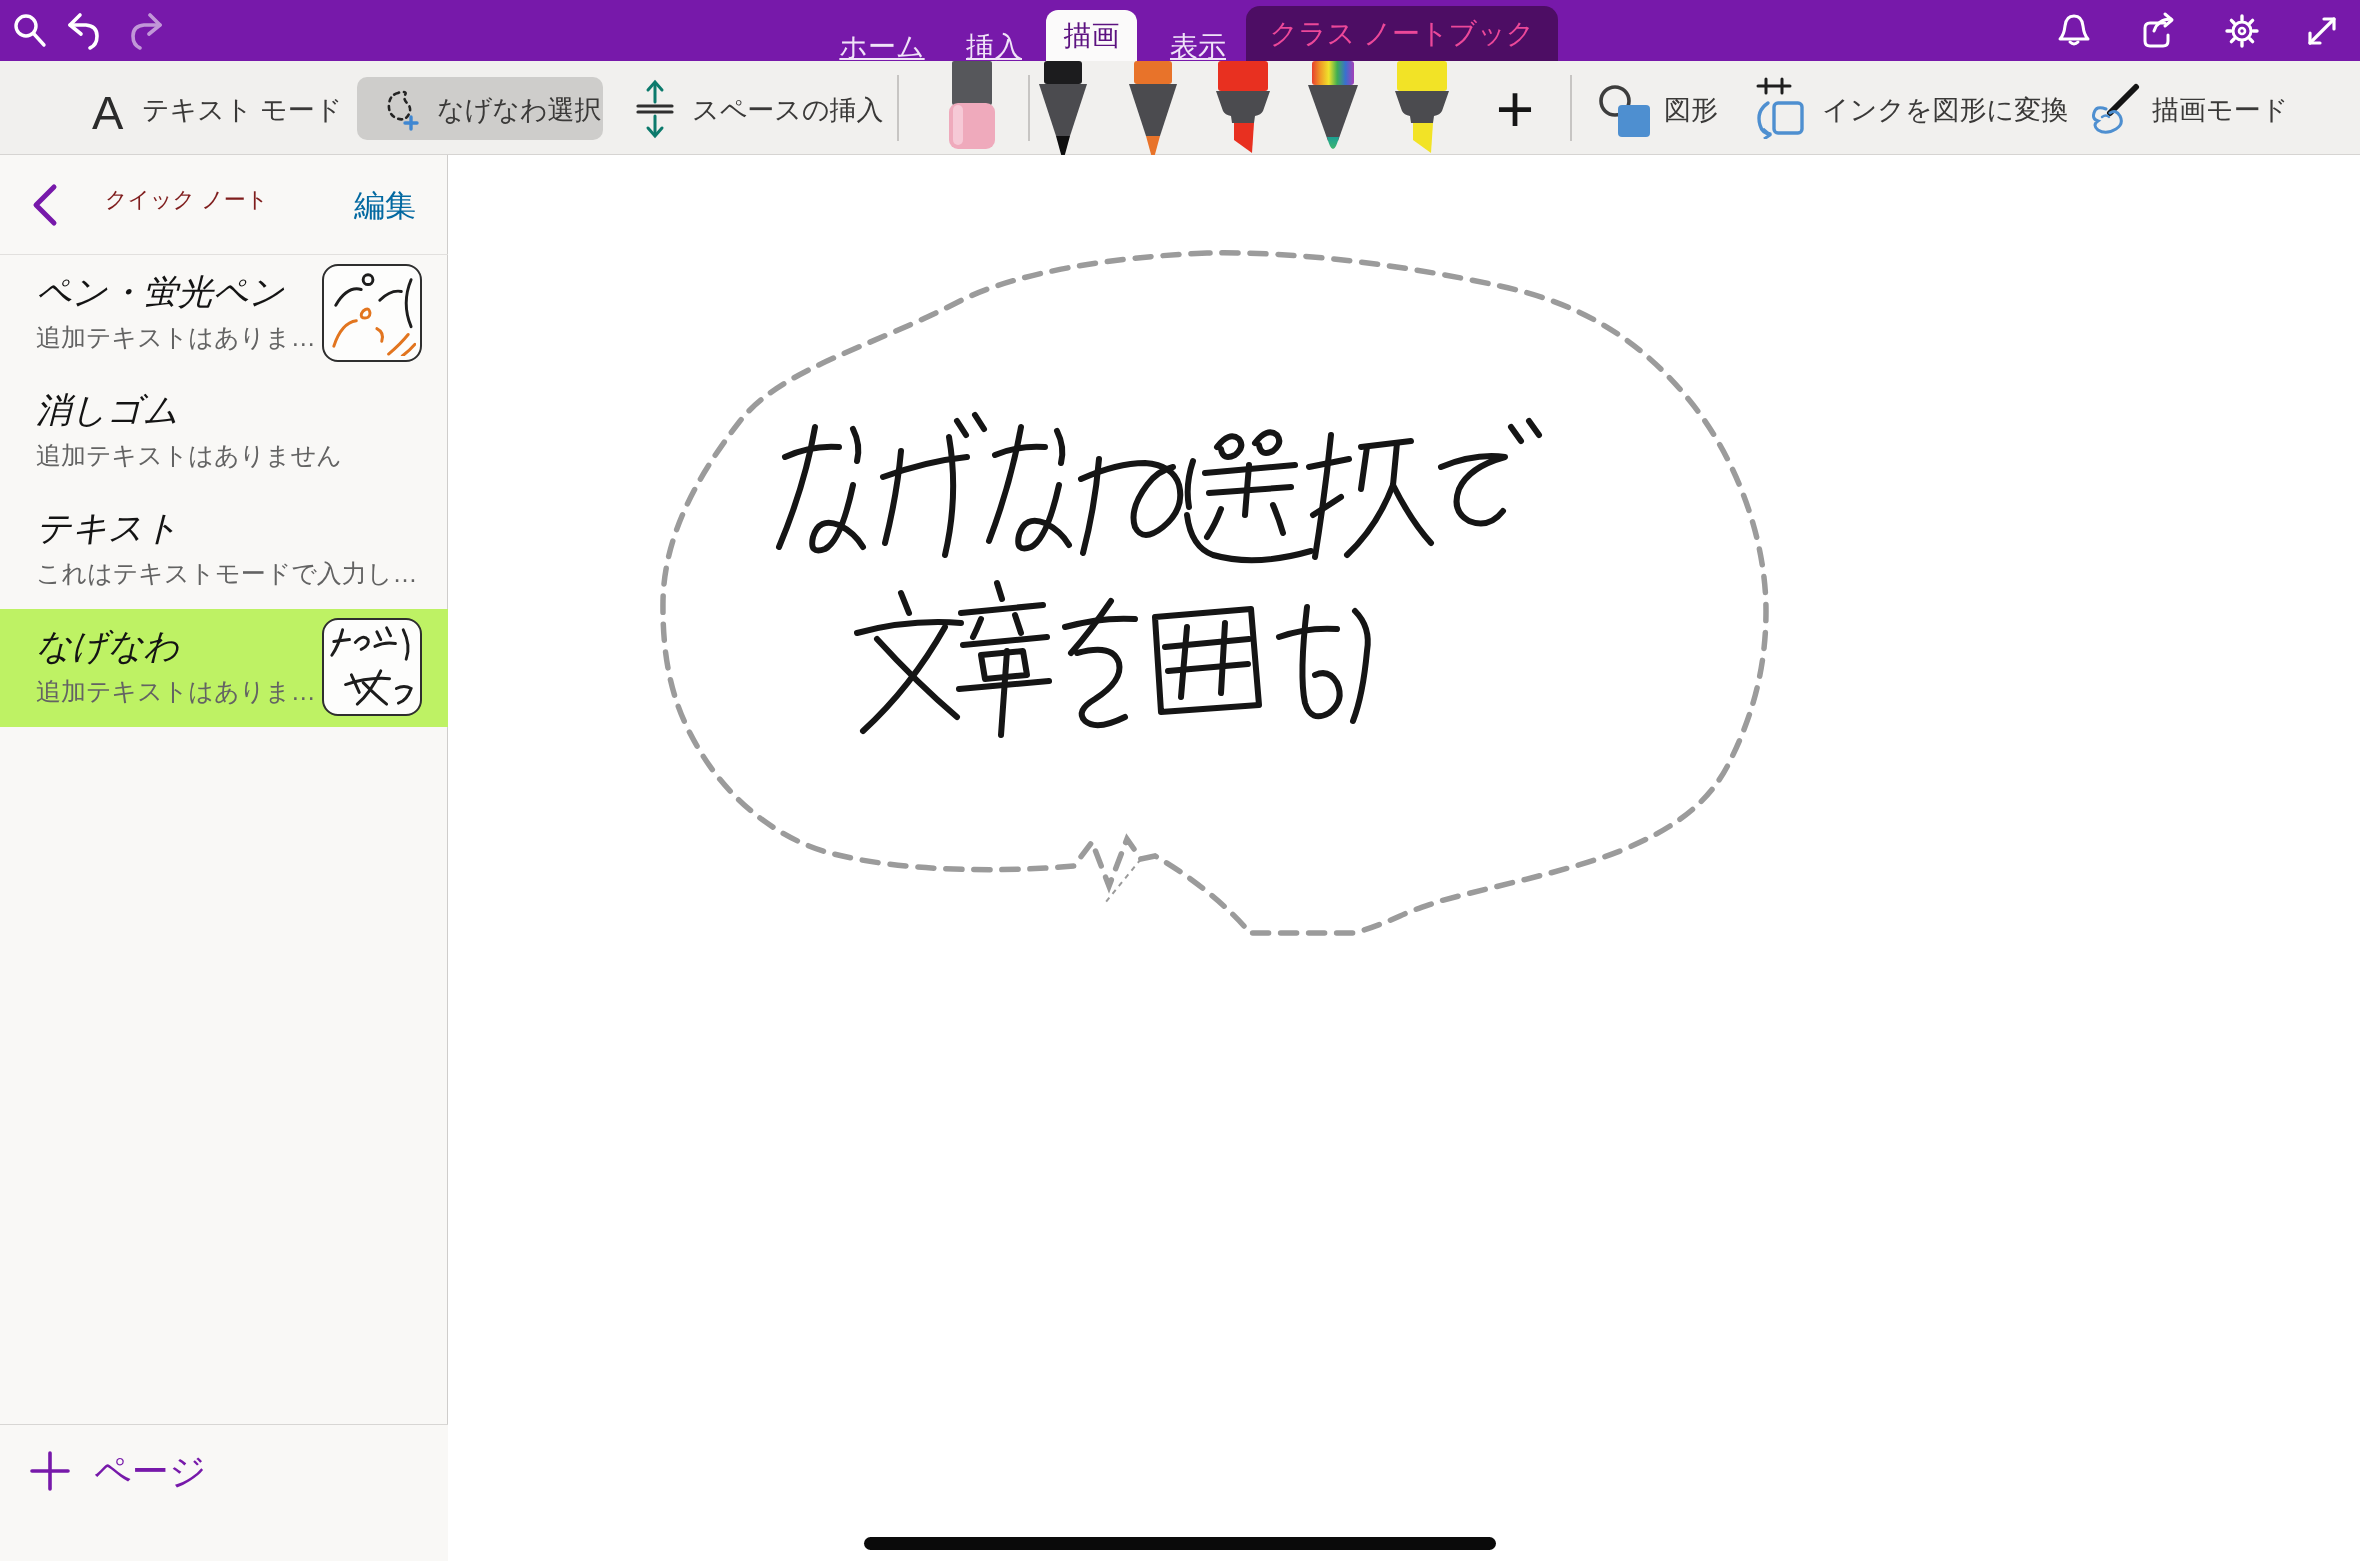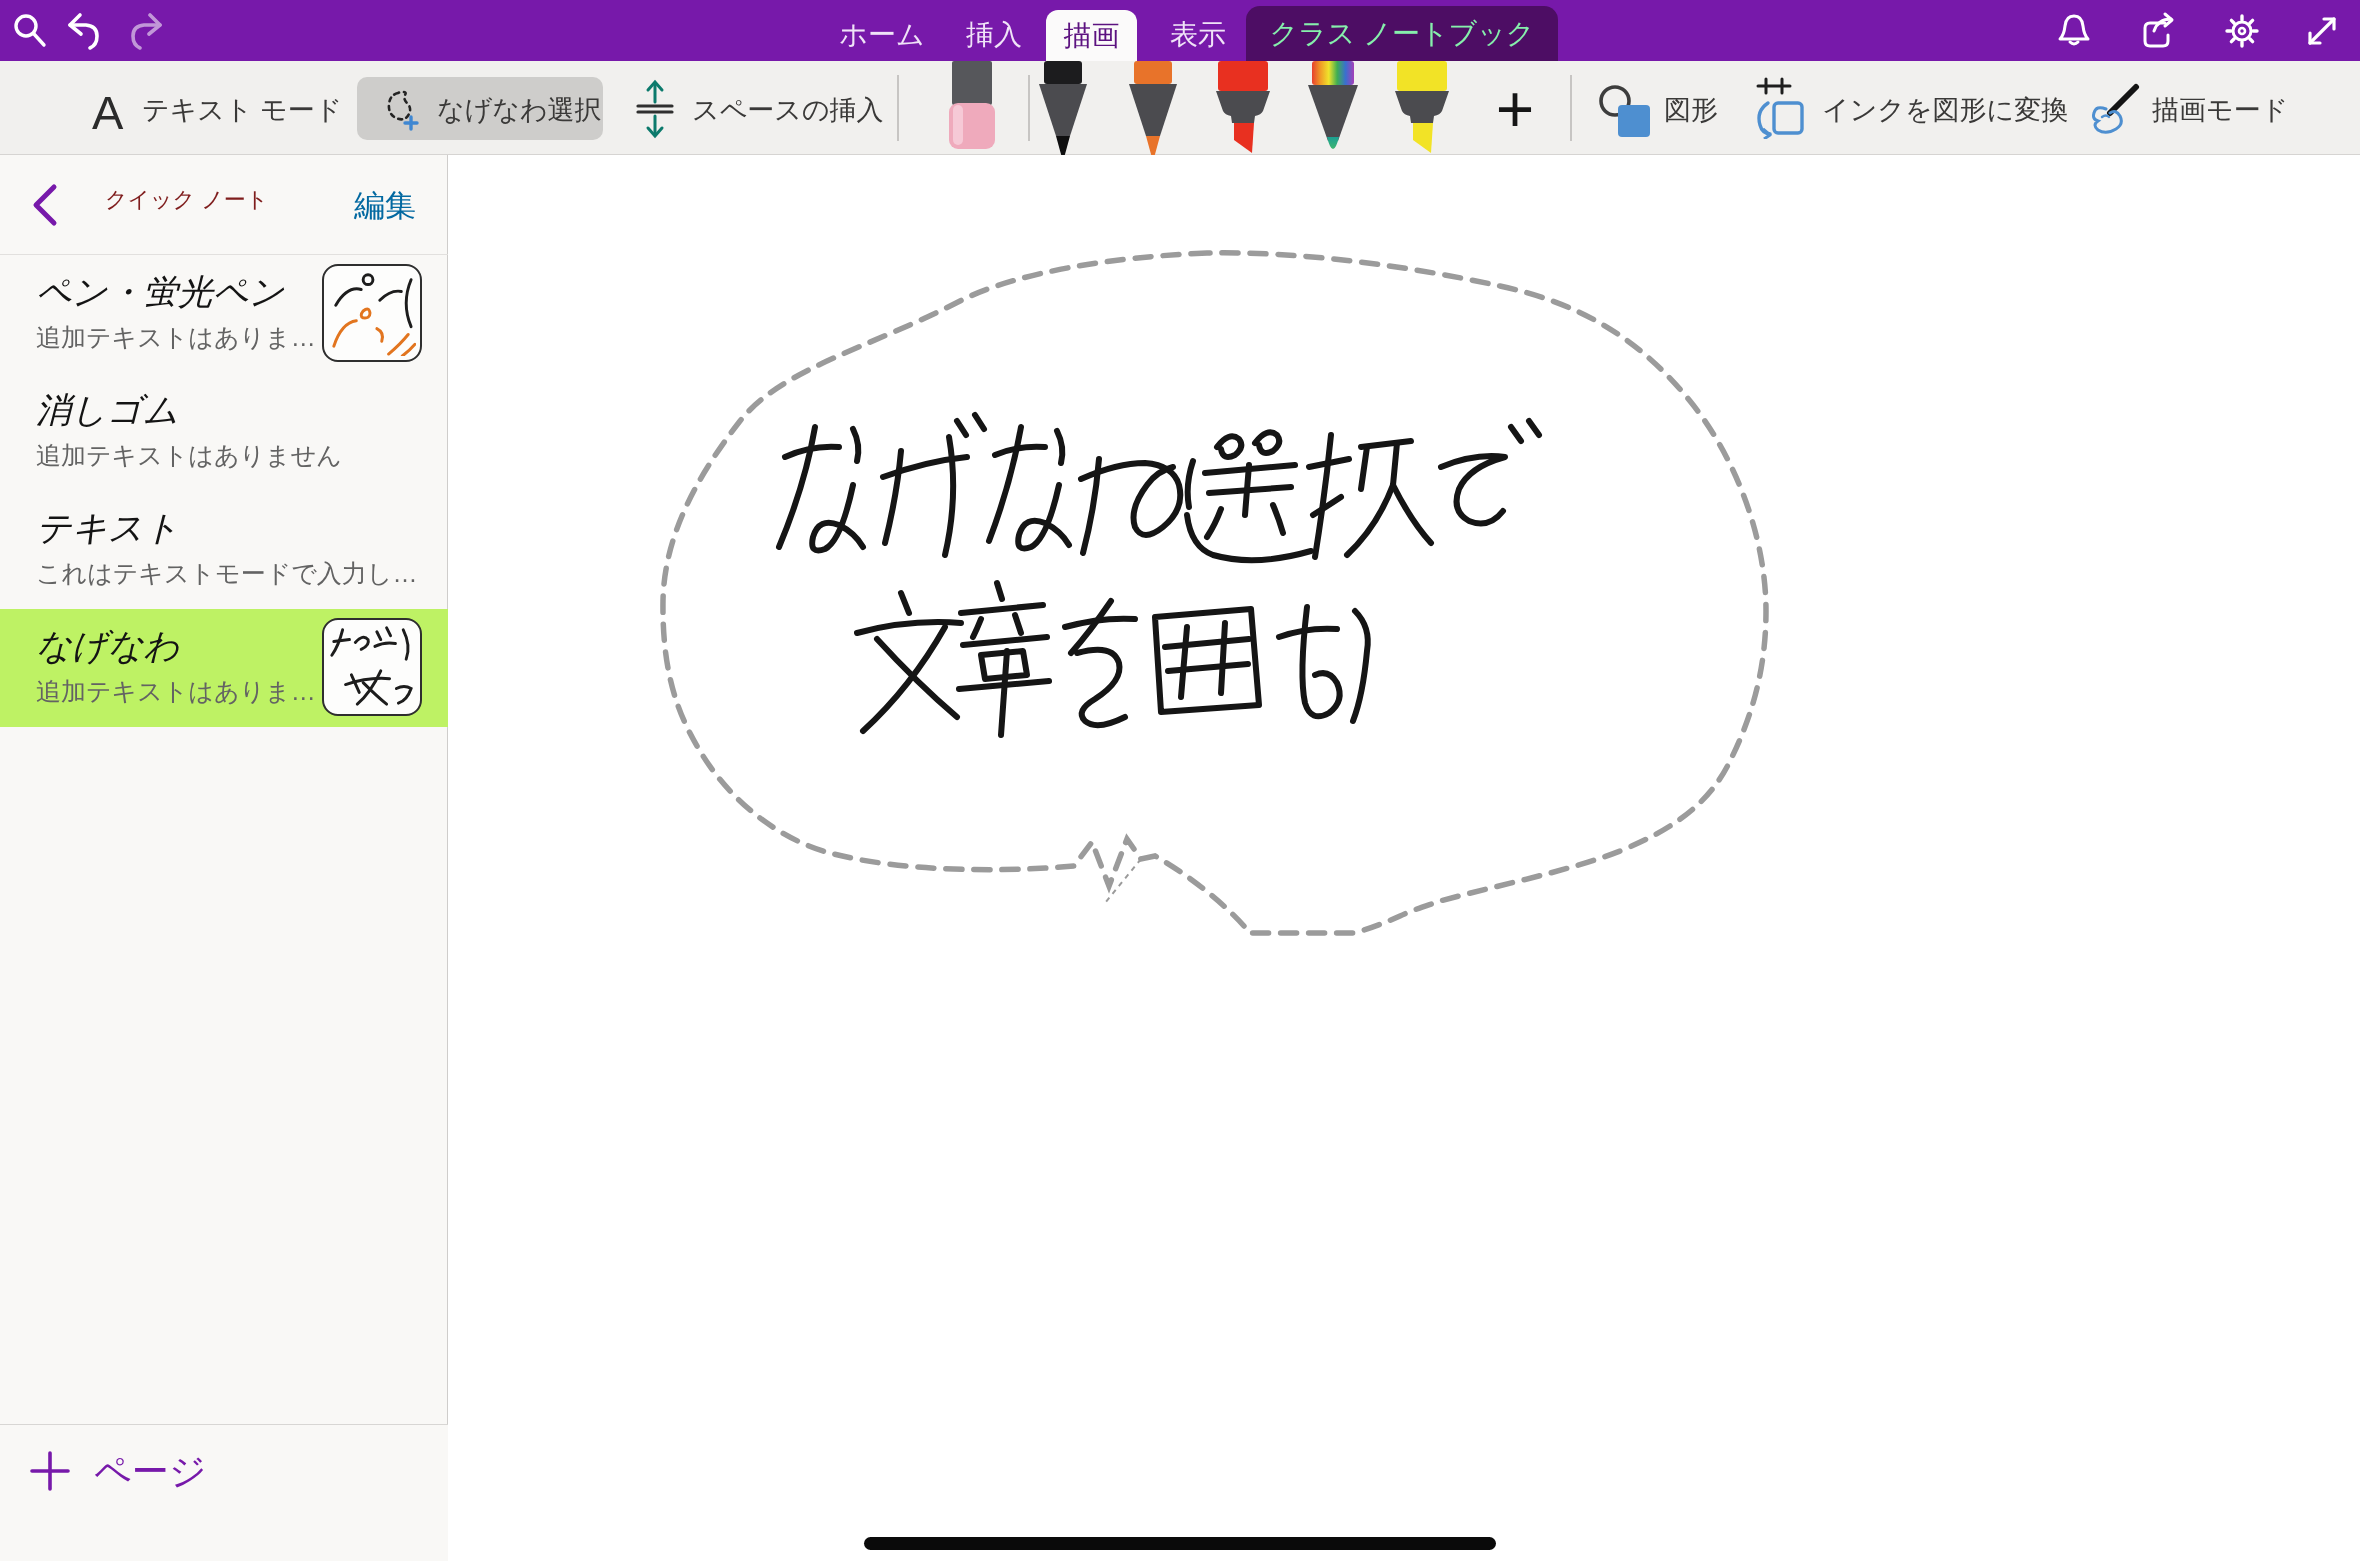--- a/index.html
+++ b/index.html
@@ -2,26 +2,26 @@
 <html><head>
 <meta charset="utf-8">
 <style>
   html,body{margin:0;padding:0;}
   body{font-family:"Liberation Sans","DejaVu Sans",sans-serif;background:#fff;}
   #screen{position:relative;width:2360px;height:1561px;overflow:hidden;background:#fff;}
 
   
   .titlebar{position:absolute;left:0;top:0;width:2360px;height:61px;background:#7719aa;}
   .tb-icon{position:absolute;top:11px;width:40px;height:40px;cursor:pointer;}
-  .tab{position:absolute;top:4px;height:61px;line-height:61px;text-align:center;
-       color:#f0e3f8;font-size:28px;cursor:pointer;white-space:nowrap;}
+  .tab{position:absolute;top:16px;height:61px;line-height:61px;text-align:center;
+       color:#f0e3f8;font-size:28px;cursor:pointer;white-space:nowrap;text-decoration:underline;}
   .tab-selected{position:absolute;top:10px;height:51px;line-height:51px;text-align:center;
        background:#fbfafa;border-radius:12px 12px 0 0;color:#5c1280;font-size:28px;cursor:pointer;}
   .tab-dark{position:absolute;top:6px;height:55px;line-height:55px;text-align:center;
-       background:#4d0d64;border-radius:14px 14px 0 0;color:#86efac;font-size:28px;cursor:pointer;white-space:nowrap;}
+       background:#4d0d64;border-radius:14px 14px 0 0;color:#ec4899;font-size:28px;cursor:pointer;white-space:nowrap;}
 
   
   .ribbon{position:absolute;left:0;top:61px;width:2360px;height:93px;background:#f1f0ee;border-bottom:1px solid #d6d4d2;}
   .rb-label{position:absolute;top:31px;font-size:27px;color:#3a3938;white-space:nowrap;}
   .rb-divider{position:absolute;top:14px;width:2px;height:66px;background:#c7c5c3;}
   .lasso-btn{position:absolute;left:357px;top:16px;width:246px;height:63px;background:#cecdcb;border-radius:10px;cursor:pointer;}
   .pen{position:absolute;top:0;width:64px;height:100px;cursor:pointer;}
   .plus-btn{position:absolute;left:1480px;top:8px;width:70px;height:80px;font-size:66px;font-weight:300;
             color:#161616;text-align:center;line-height:80px;cursor:pointer;}
 

